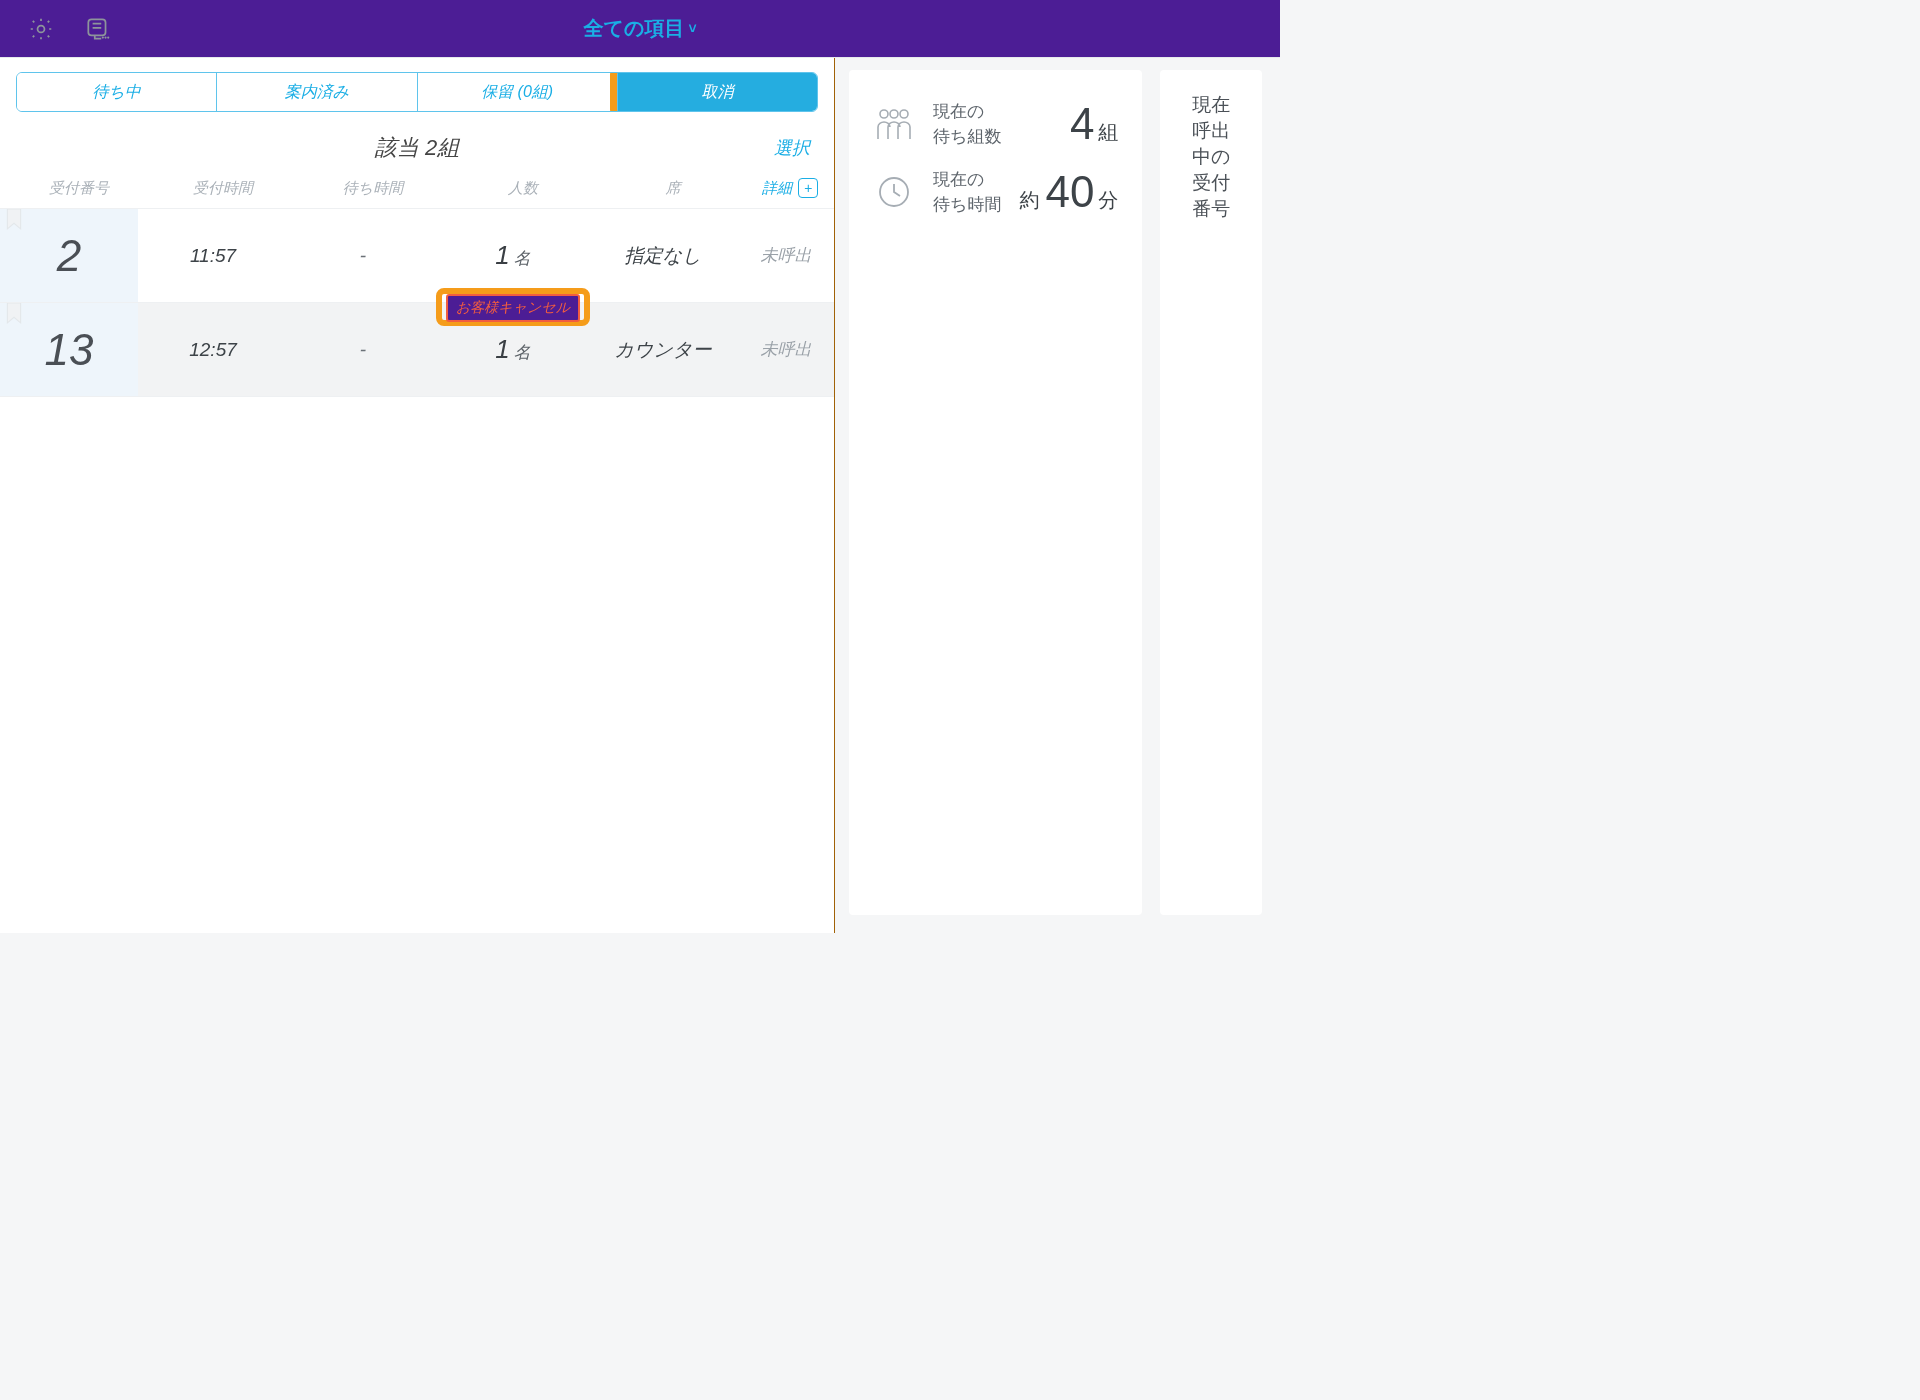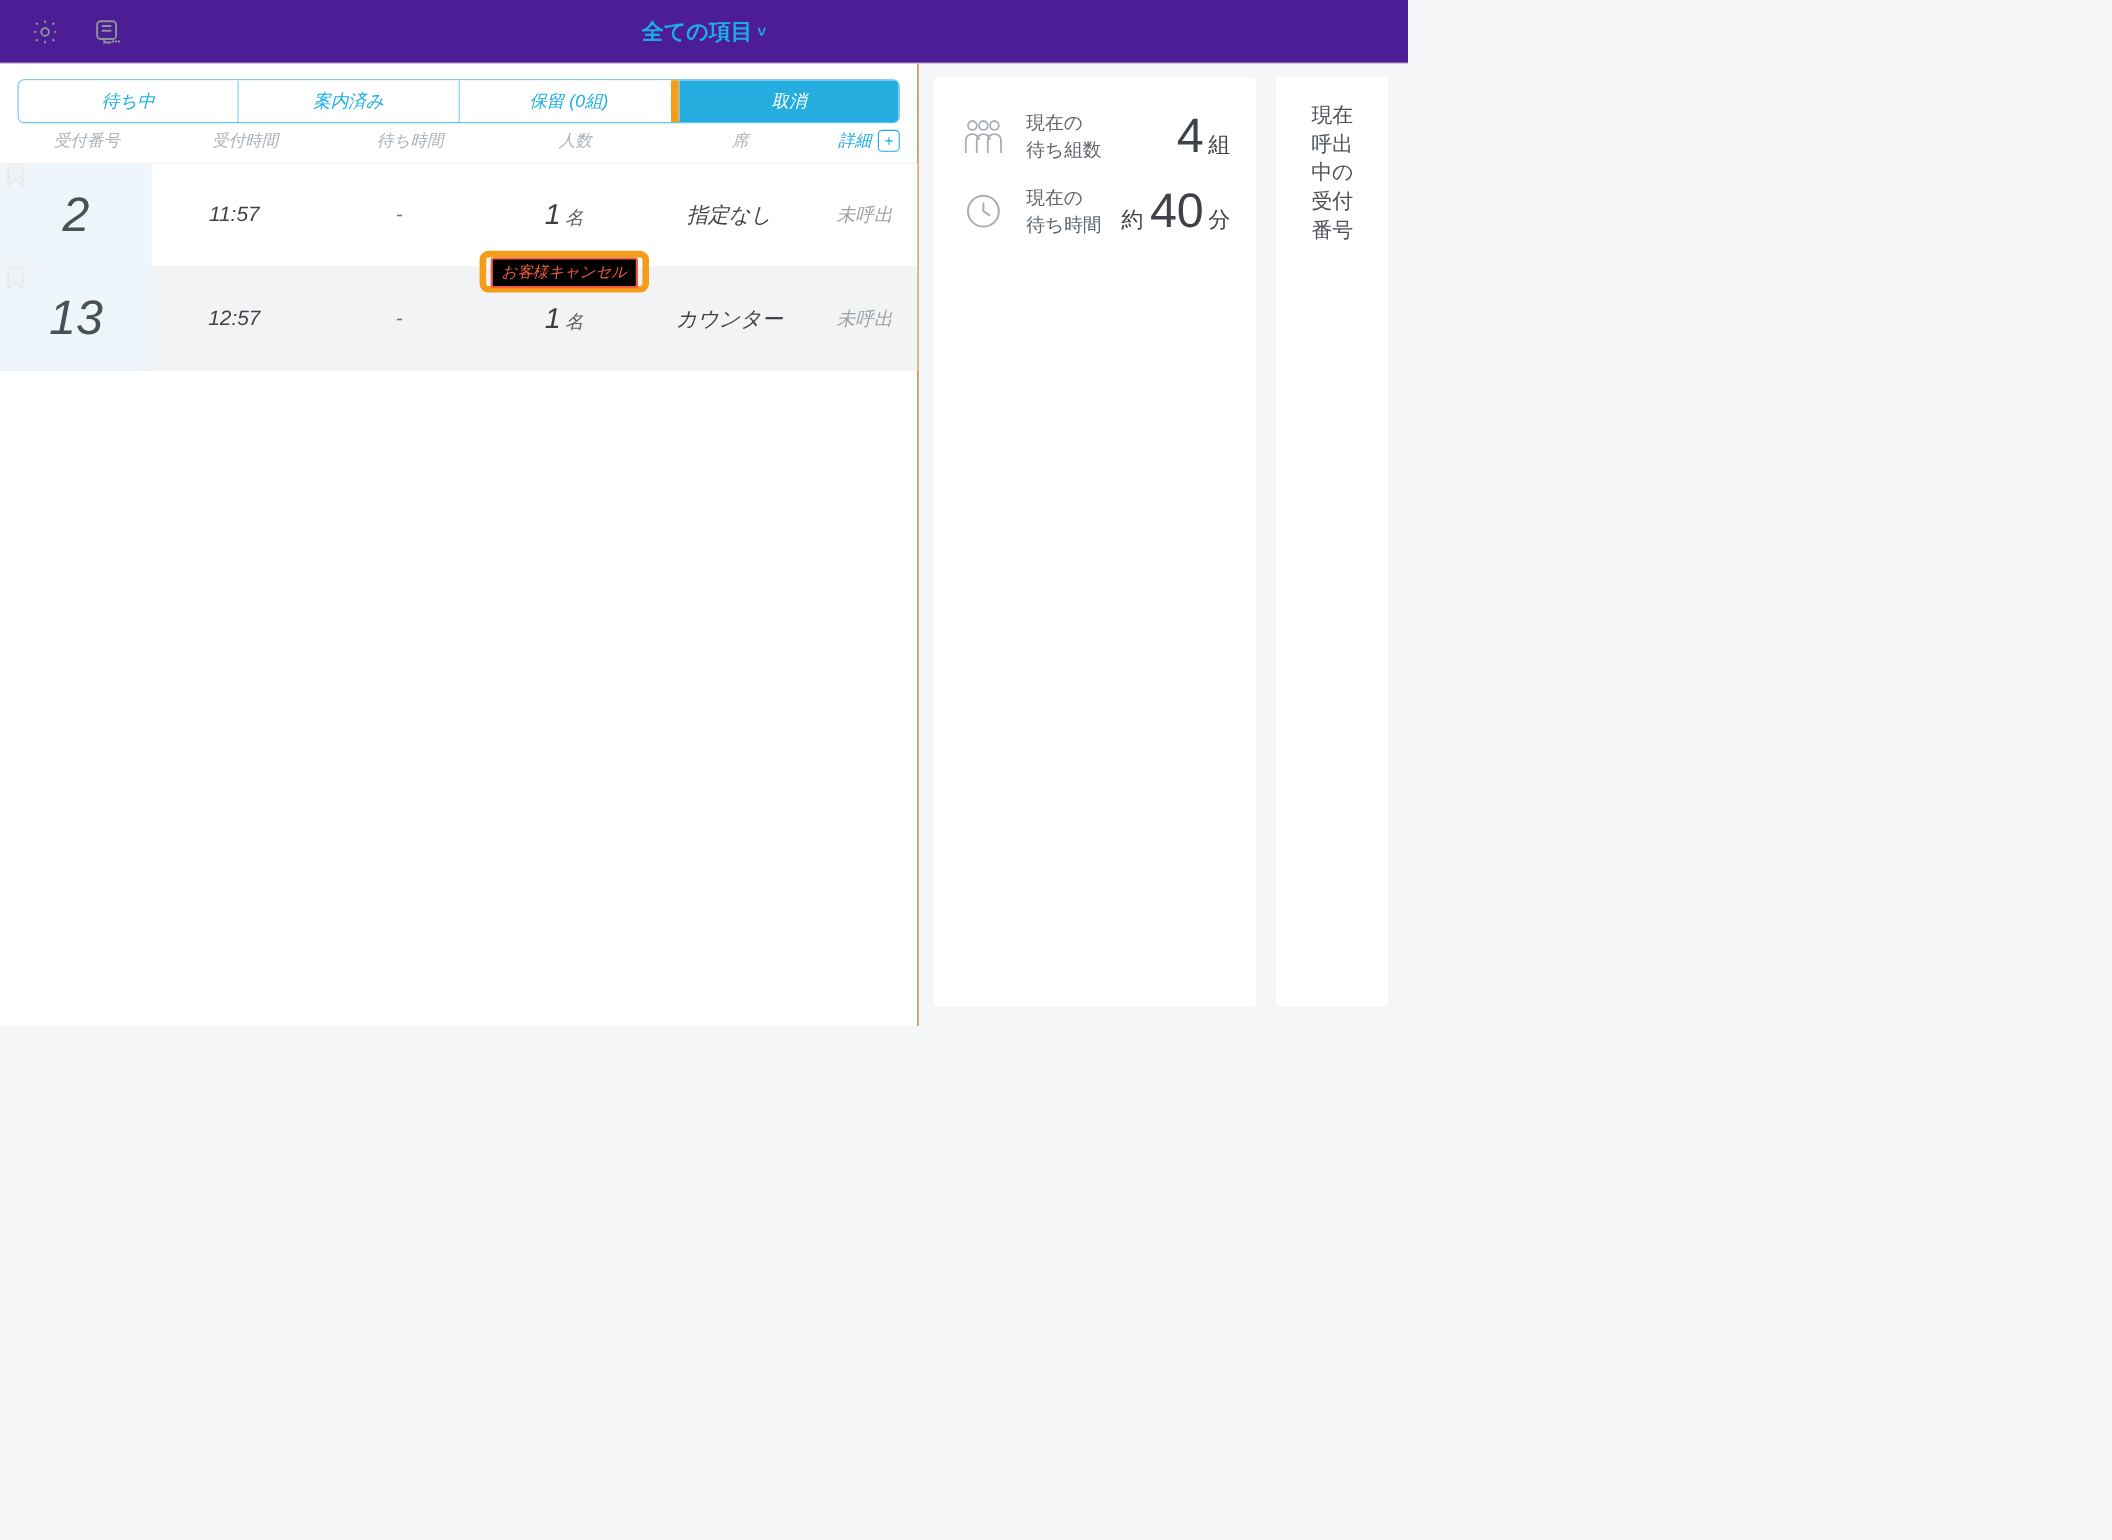--- a/index.html
+++ b/index.html
@@ -168,21 +168,21 @@
 .cancel-badge {
   position: absolute;
   top: -40px;
   left: 50%;
   transform: translateX(-50%);
   border: 2px solid #f25d3f;
   color: #f25d3f;
   font-size: 14px;
   padding: 3px 8px;
   border-radius: 3px;
-  background: #000000;
+  background: #4c1d95;
   white-space: nowrap;
 }
 .cancel-ring {
   position: absolute;
   top: -46px;
   left: 50%;
   transform: translateX(-50%);
   width: 154px;
   height: 38px;
   border: 6px solid #f59c1a;
@@ -265,20 +265,26 @@
   <div class="left">
     <div class="tabs-wrap">
       <div class="tabs">
         <div class="tab">待ち中</div>
         <div class="tab">案内済み</div>
         <div class="tab">保留 (0組)</div>
         <div class="tab active tab-ring">取消</div>
       </div>
     </div>
 
+    <div class="list-summary">
+      <div class="center-text">
+        <span>該当 </span><span>2組</span>
+      </div>
+      <div class="select-link">選択</div>
+    </div>
 
     <div class="col-headers">
       <div>受付番号</div>
       <div>受付時間</div>
       <div>待ち時間</div>
       <div>人数</div>
       <div>席</div>
       <div class="right-col">
         <span>詳細</span>
         <span class="plus-box">+</span>

